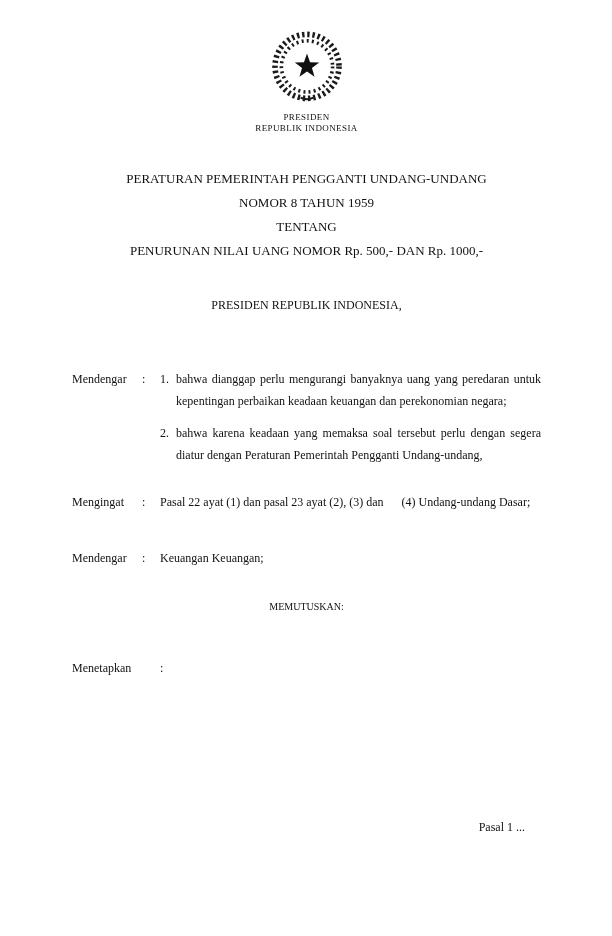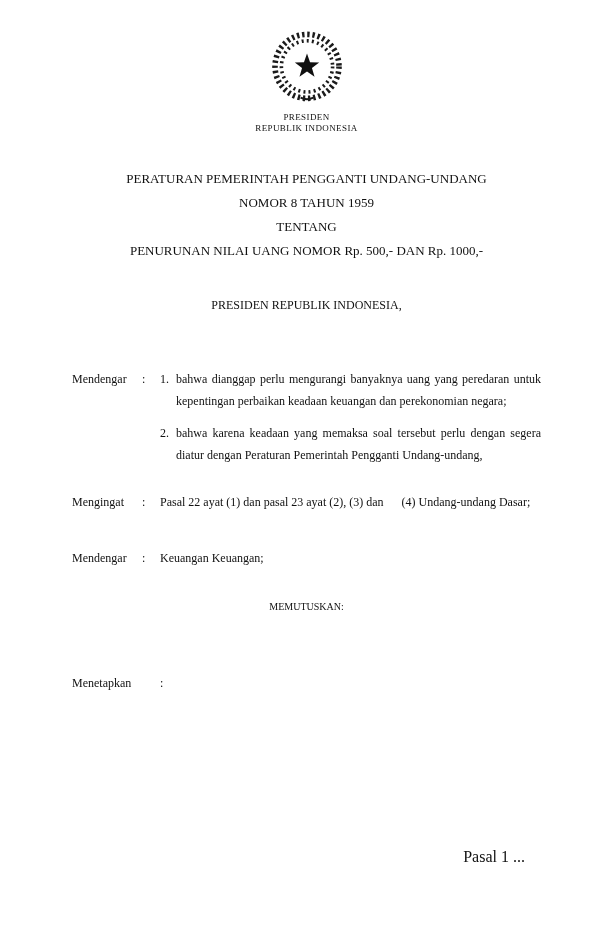--- a/index.html
+++ b/index.html
@@ -38,27 +38,27 @@
   .item-number { width: 16px; flex: none; }
   .item-text { flex: 1; text-align: justify; }
 
   .clause-mengingat { margin-top: 25px; }
   .clause-mengingat .clause-body { white-space: pre-wrap; text-align: left; }
 
   .clause-mendengar { margin-top: 34px; }
 
   .decision-heading { text-align: center; font-size: 10px; line-height: 14px; margin-top: 31px; }
 
-  .clause-menetapkan { margin-top: 58px; gap: 18px; }
+  .clause-menetapkan { margin-top: 43px; gap: 18px; }
   .clause-menetapkan .clause-body { letter-spacing: 0.2px; word-spacing: 1px; }
 
   .page-marker {
     position: absolute;
-    top: 850px; right: 87px;
-    font-size: 16px; line-height: 14px;
+    top: 820px; right: 87px;
+    font-size: 12px; line-height: 14px;
   }
 </style>
 </head>
 <body>
 
 <div class="page">
 
   <header class="doc-header">
     <div class="emblem">
       <svg width="82" height="80" viewBox="0 0 100 100">

